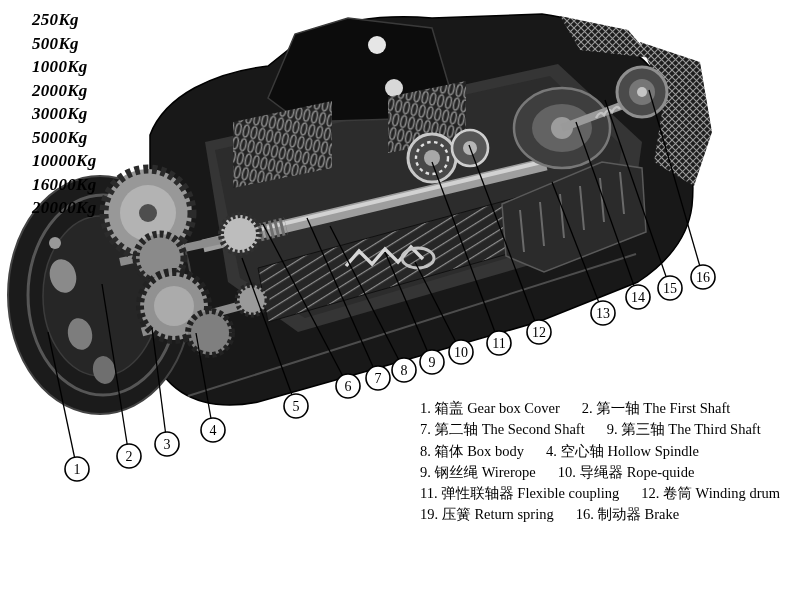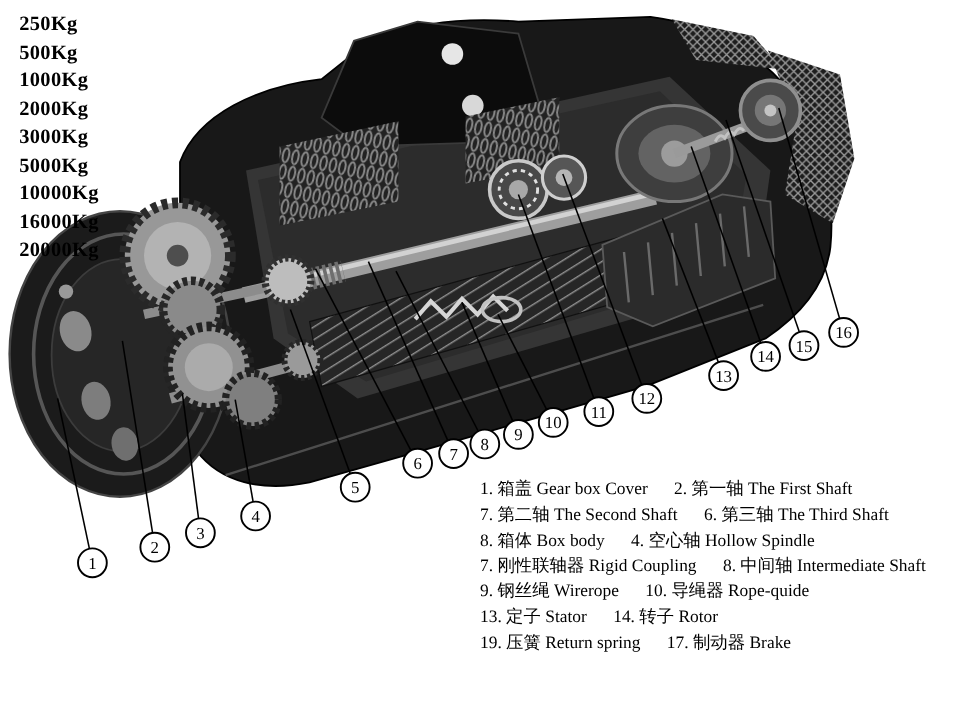--- a/index.html
+++ b/index.html
@@ -4,26 +4,26 @@
 <style>
   html,body{
     margin:0; padding:0;
     width:800px; height:600px;
     background:#ffffff;
     overflow:hidden;
     font-family:"Liberation Serif", serif;
   }
   #stage{position:relative; width:800px; height:600px;}
   #machine-svg{position:absolute; left:0; top:0;}
-  #capacity-list{position:absolute; left:16px; top:8px;}
+  #capacity-list{position:absolute; left:32px; top:8px;font-style:italic;}
   .cap{
     font-weight:bold; font-size:17px; line-height:23.5px;
     color:#000; letter-spacing:.3px;
   }
-  #legend{position:absolute; left:400px; top:398px; width:376px;}
+  #legend{position:absolute; left:420px; top:398px; width:376px;}
   .legend-row{
     font-size:14.5px; line-height:21.3px; color:#000; white-space:nowrap;
   }
   .legend-item + .legend-item{margin-left:22px;}
   .callout-num{
     font-size:14px; font-family:"Liberation Serif", serif; fill:#000;
   }
 </style>
 </head>
 <body>
@@ -181,20 +181,19 @@
       <div class="cap">2000Kg</div>
       <div class="cap">3000Kg</div>
       <div class="cap">5000Kg</div>
       <div class="cap">10000Kg</div>
       <div class="cap">16000Kg</div>
       <div class="cap">20000Kg</div>
     </div>
 
   <div id="legend">
       <div class="legend-row"><span class="legend-item">1. 箱盖 Gear box Cover</span><span class="legend-item">2. 第一轴 The First Shaft</span></div>
-      <div class="legend-row"><span class="legend-item">7. 第二轴 The Second Shaft</span><span class="legend-item">6. 第三轴 The Third Shaft</span></div>
+      <div class="legend-row"><span class="legend-item">7. 第二轴 The Second Shaft</span><span class="legend-item">9. 第三轴 The Third Shaft</span></div>
       <div class="legend-row"><span class="legend-item">8. 箱体 Box body</span><span class="legend-item">4. 空心轴 Hollow Spindle</span></div>
-      <div class="legend-row"><span class="legend-item">7. 刚性联轴器 Rigid Coupling</span><span class="legend-item">8. 中间轴 Intermediate Shaft</span></div>
       <div class="legend-row"><span class="legend-item">9. 钢丝绳 Wirerope</span><span class="legend-item">10. 导绳器 Rope-quide</span></div>
-      <div class="legend-row"><span class="legend-item">13. 定子 Stator</span><span class="legend-item">14. 转子 Rotor</span></div>
-      <div class="legend-row"><span class="legend-item">19. 压簧 Return spring</span><span class="legend-item">17. 制动器 Brake</span></div>
+      <div class="legend-row"><span class="legend-item">11. 弹性联轴器 Flexible coupling</span><span class="legend-item">12. 卷筒 Winding drum</span></div>
+      <div class="legend-row"><span class="legend-item">19. 压簧 Return spring</span><span class="legend-item">16. 制动器 Brake</span></div>
     </div>
 </div>
 
 </body></html>

